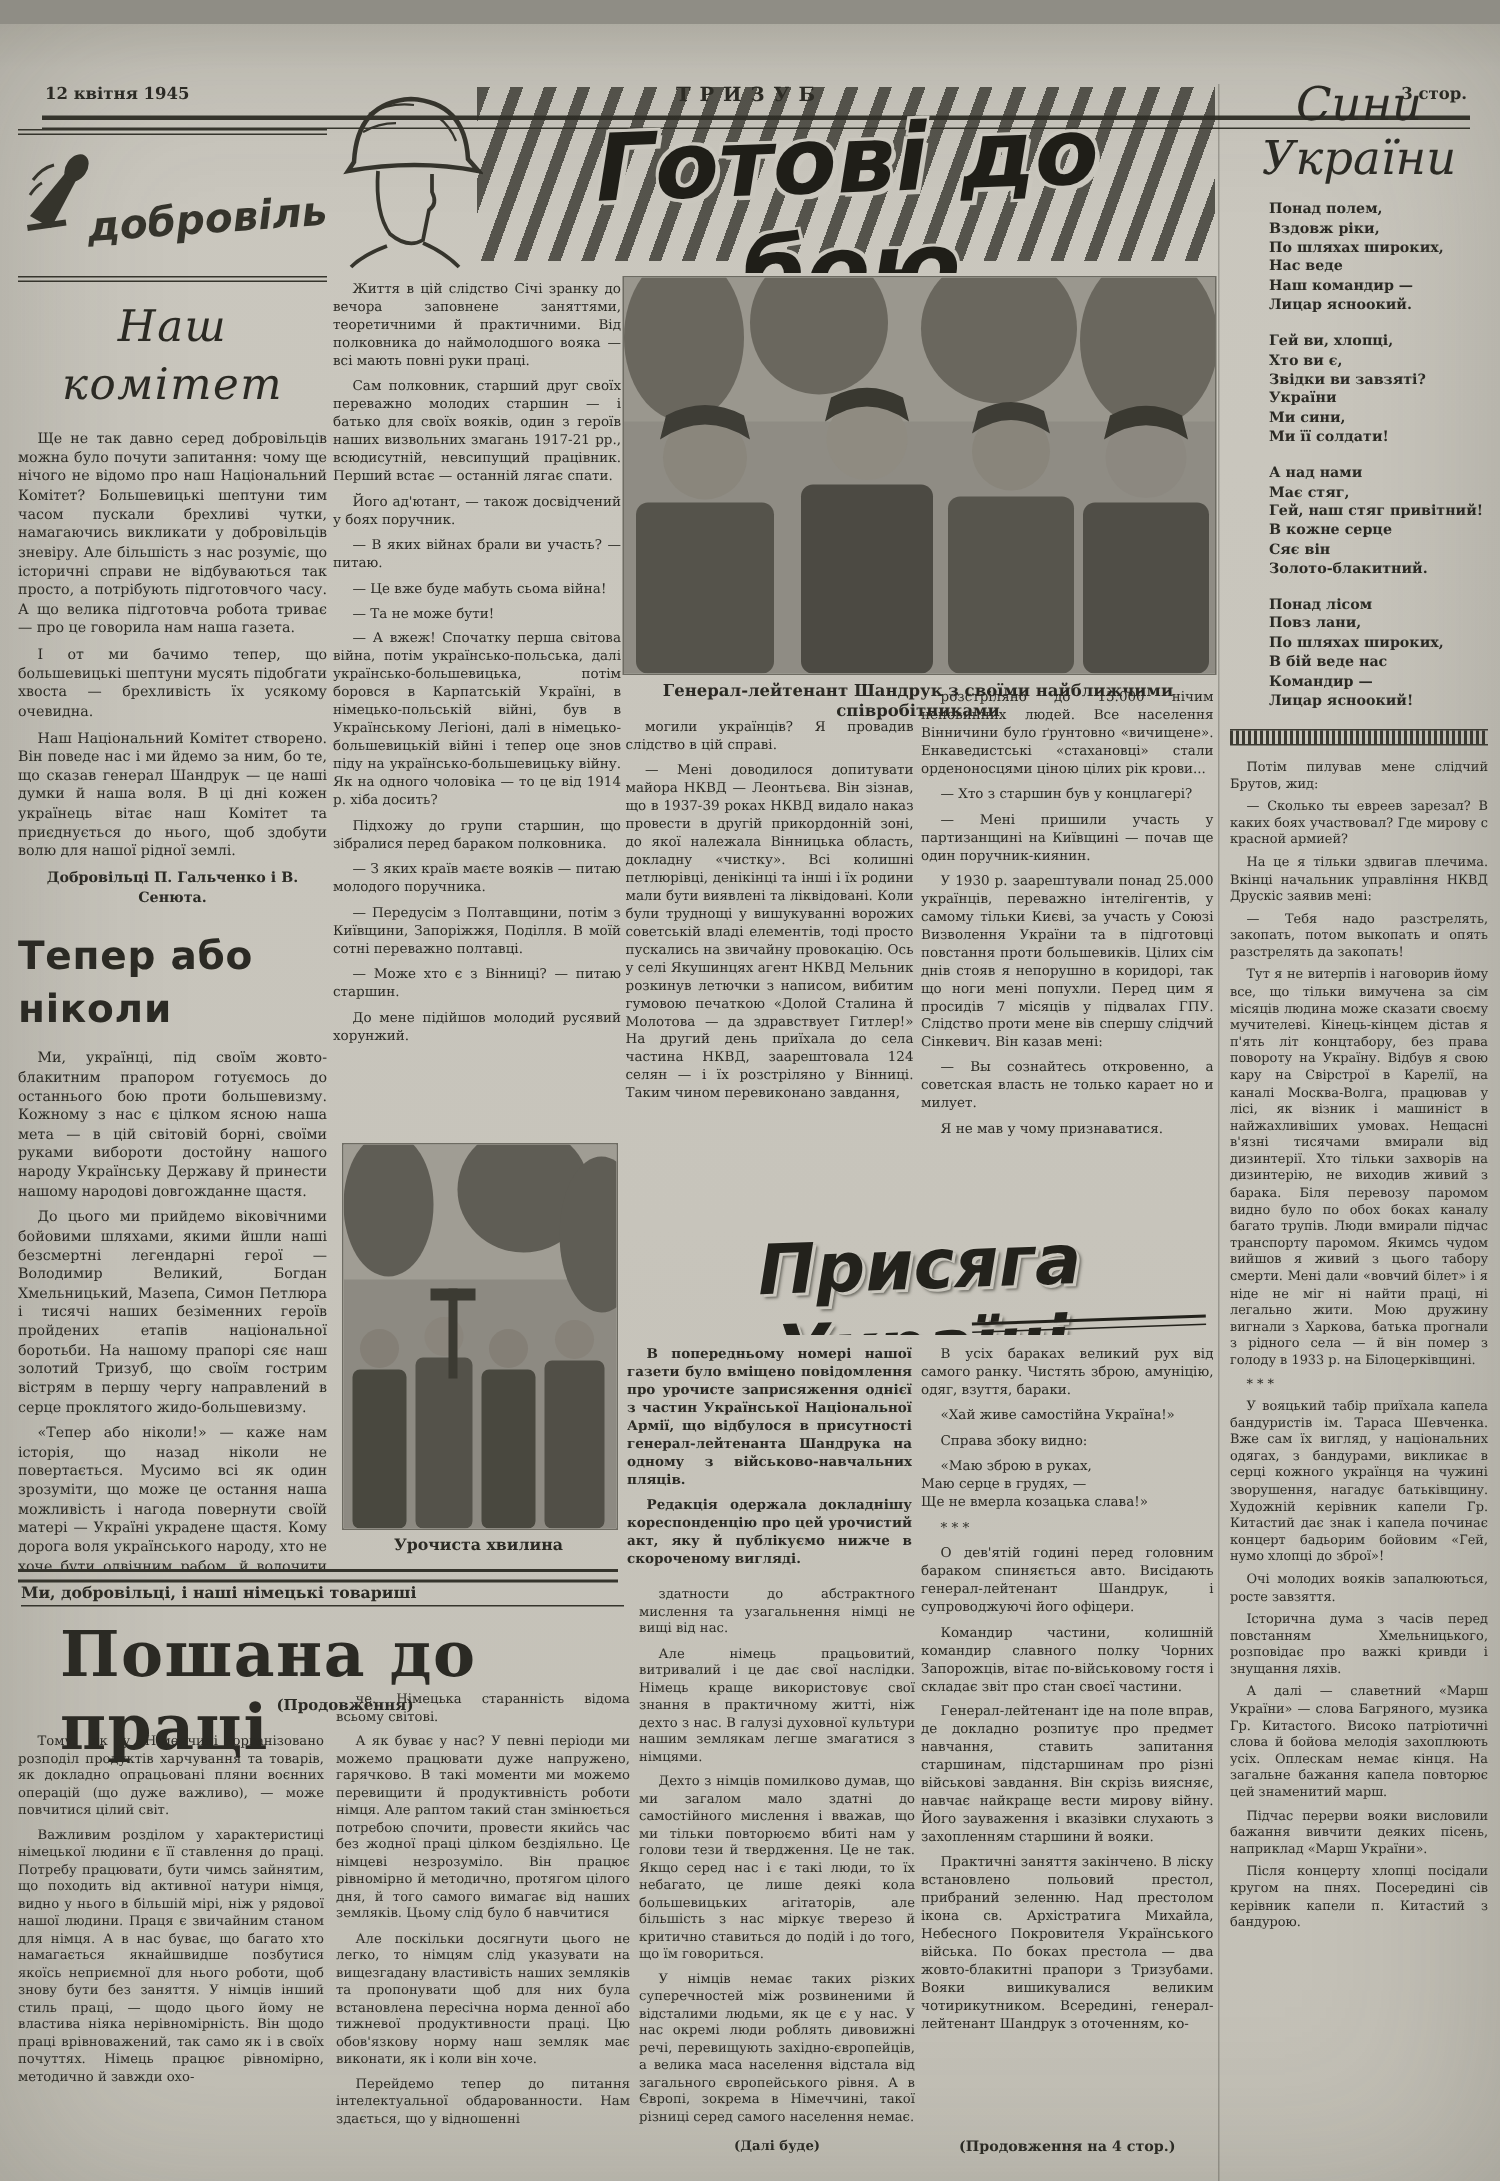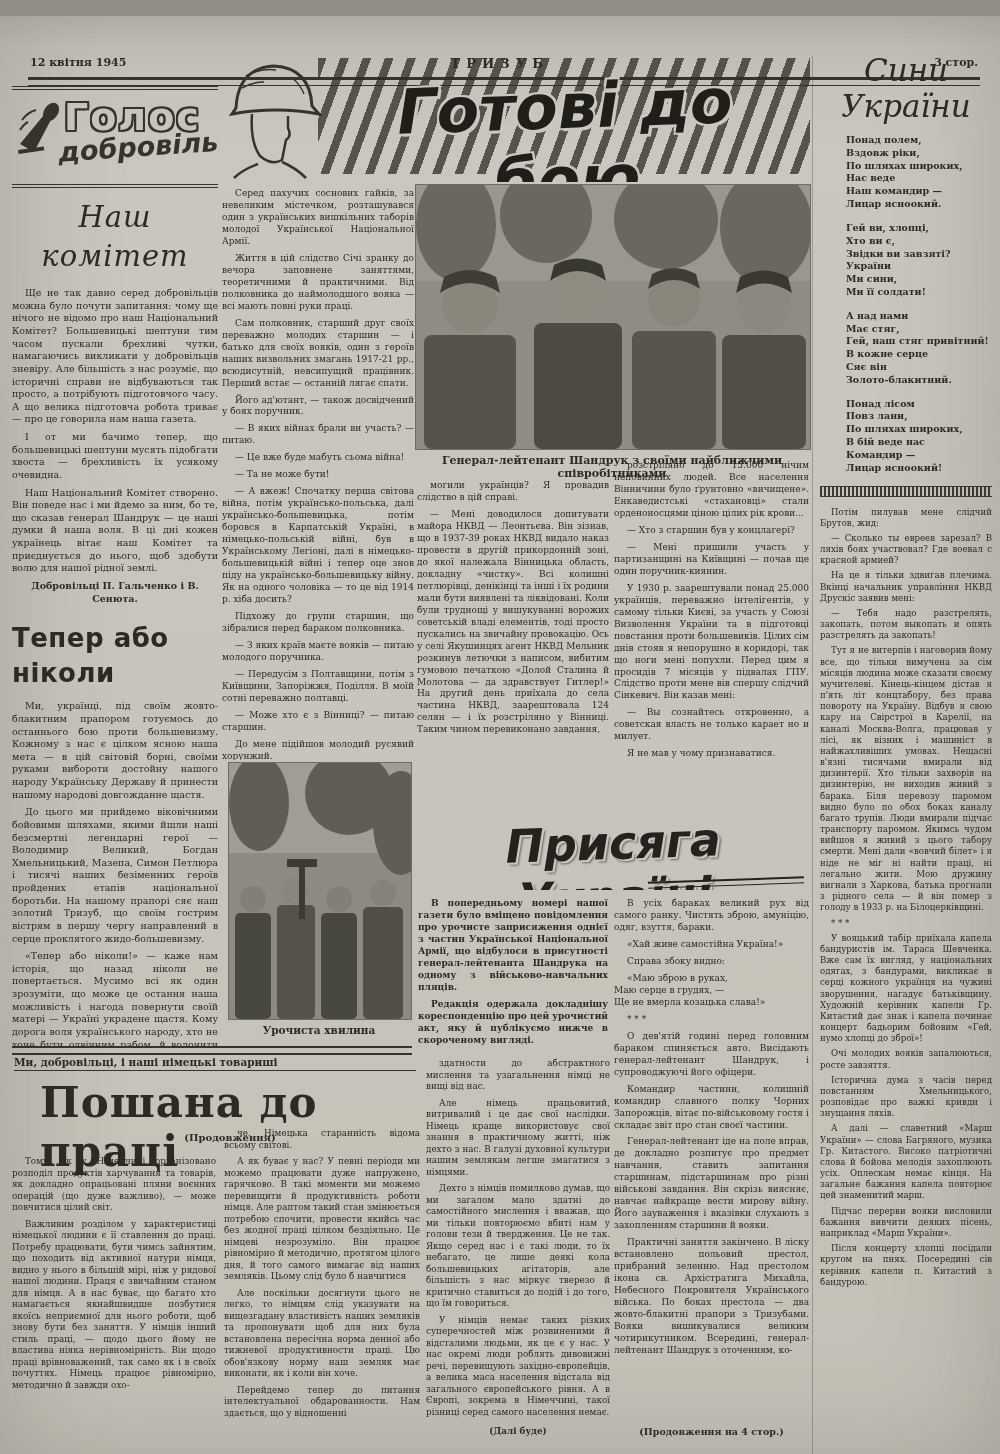--- a/index.html
+++ b/index.html
@@ -81,21 +81,20 @@
   <div class="blk hdr-rule"></div>
 
   <div class="blk left-col art">
     <div class="logo">
       <svg class="megaphone" width="50" height="62" viewBox="0 0 50 62">
         <path d="M6 44 L34 10 L40 14 L20 52 Z" fill="#35342c"></path>
         <ellipse cx="37" cy="12" rx="7" ry="10" fill="#35342c" transform="rotate(35 37 12)"></ellipse>
         <rect x="4" y="50" width="26" height="4" fill="#35342c" transform="rotate(-8 4 50)"></rect>
         <path d="M8 20 q6 -8 14 -10 M6 30 q4 -6 8 -8" stroke="#35342c" stroke-width="2" fill="none"></path>
       </svg>
-      <div class="logo-word1">Голос</div>
       <div class="logo-word2">добровільця</div>
     </div>
     <div class="h-italic">Наш комітет</div>
     <div>
         <p>Ще не так давно серед добровільців можна було почути запитання: чому ще нічого не відомо про наш Національний Комітет? Большевицькі шептуни тим часом пускали брехливі чутки, намагаючись викликати у добровільців зневіру. Але більшість з нас розуміє, що історичні справи не відбуваються так просто, а потрібують підготовчого часу. А що велика підготовча робота триває — про це говорила нам наша газета.</p>
         <p>І от ми бачимо тепер, що большевицькі шептуни мусять підобгати хвоста — брехливість їх усякому очевидна.</p>
         <p>Наш Національний Комітет створено. Він поведе нас і ми йдемо за ним, бо те, що сказав генерал Шандрук — це наші думки й наша воля. В ці дні кожен українець вітає наш Комітет та приєднується до нього, щоб здобути волю для нашої рідної землі.</p>
       </div>
     <div class="sig">Добровільці П. Гальченко і В. Сенюта.</div>
     <div class="h-sans">Тепер або ніколи</div>
@@ -112,21 +111,20 @@
       <path d="M14 52 Q16 12 52 10 Q88 12 90 50 L97 58 Q55 50 10 58 Z" fill="none" stroke="#35342c" stroke-width="3"></path>
       <path d="M30 58 Q28 86 38 100 Q50 110 60 104 L64 84 Q70 80 66 72 L66 60" fill="none" stroke="#35342c" stroke-width="2.5"></path>
       <path d="M24 20 q14 -8 30 -6 M20 32 q10 -6 22 -6 M70 22 q8 6 12 16" stroke="#35342c" stroke-width="1.5" fill="none"></path>
       <path d="M36 108 Q20 114 12 122 M60 106 Q74 112 84 122" stroke="#35342c" stroke-width="2.5" fill="none"></path>
     </svg>
     <div class="gotovi-stripes"></div>
     <div class="gotovi-title">Готові до бою</div>
   </div>
 
   <div class="blk ccol c1 art">
-      <p>Серед пахучих соснових гайків, за невеликим містечком, розташувався один з українських вишкільних таборів молодої Української Національної Армії.</p>
       <p>Життя в цій слідство Січі зранку до вечора заповнене заняттями, теоретичними й практичними. Від полковника до наймолодшого вояка — всі мають повні руки праці.</p>
       <p>Сам полковник, старший друг своїх переважно молодих старшин — і батько для своїх вояків, один з героїв наших визвольних змагань 1917-21 рр., всюдисутній, невсипущий працівник. Перший встає — останній лягає спати.</p>
       <p>Його ад'ютант, — також досвідчений у боях поручник.</p>
       <p>— В яких війнах брали ви участь? — питаю.</p>
       <p>— Це вже буде мабуть сьома війна!</p>
       <p>— Та не може бути!</p>
       <p>— А вжеж! Спочатку перша світова війна, потім українсько-польська, далі українсько-большевицька, потім боровся в Карпатській Україні, в німецько-польській війні, був в Українському Легіоні, далі в німецько-большевицькій війні і тепер оце знов піду на українсько-большевицьку війну. Як на одного чоловіка — то це від 1914 р. хіба досить?</p>
       <p>Підхожу до групи старшин, що зібралися перед бараком полковника.</p>
       <p>— З яких країв маєте вояків — питаю молодого поручника.</p>
       <p>— Передусім з Полтавщини, потім з Київщини, Запоріжжя, Поділля. В моїй сотні переважно полтавці.</p>
@@ -273,21 +271,21 @@
         <div class="stanza">Понад лісом
 Повз лани,
 По шляхах широких,
 В бій веде нас
 Командир —
 Лицар ясноокий!</div>
       </div>
     <div class="orn"></div>
     <div class="story">
         <p>Потім пилував мене слідчий Брутов, жид:</p>
-        <p>— Сколько ты евреев зарезал? В ляхів боях участвовал? Где воевал с красной армией?</p>
+        <p>— Сколько ты евреев зарезал? В каких боях участвовал? Где мирову с красной армией?</p>
         <p>На це я тільки здвигав плечима. Вкінці начальник управління НКВД Друскіс заявив мені:</p>
         <p>— Тебя надо разстрелять, закопать, потом выкопать и опять разстрелять да закопать!</p>
         <p>Тут я не витерпів і наговорив йому все, що тільки вимучена за сім місяців людина може сказати своєму мучителеві. Кінець-кінцем дістав я п'ять літ концтабору, без права повороту на Україну. Відбув я свою кару на Свірстрої в Карелії, на каналі Москва-Волга, працював у лісі, як візник і машиніст в найжахливіших умовах. Нещасні в'язні тисячами вмирали від дизинтерії. Хто тільки захворів на дизинтерію, не виходив живий з барака. Біля перевозу паромом видно було по обох боках каналу багато трупів. Люди вмирали підчас транспорту паромом. Якимсь чудом вийшов я живий з цього табору смерти. Мені дали «вовчий білет» і я ніде не міг ні найти праці, ні легально жити. Мою дружину вигнали з Харкова, батька прогнали з рідного села — й він помер з голоду в 1933 р. на Білоцерківщині.</p>
         <p>* * *</p>
         <p>У вояцький табір приїхала капела бандуристів ім. Тараса Шевченка. Вже сам їх вигляд, у національних одягах, з бандурами, викликає в серці кожного українця на чужині зворушення, нагадує батьківщину. Художній керівник капели Гр. Китастий дає знак і капела починає концерт бадьорим бойовим «Гей, нумо хлопці до зброї»!</p>
         <p>Очі молодих вояків запалюються, росте завзяття.</p>
         <p>Історична дума з часів перед повстанням Хмельницького, розповідає про важкі кривди і знущання ляхів.</p>
         <p>А далі — славетний «Марш України» — слова Багряного, музика Гр. Китастого. Високо патріотичні слова й бойова мелодія захоплюють усіх. Оплескам немає кінця. На загальне бажання капела повторює цей знаменитий марш.</p>
         <p>Підчас перерви вояки висловили бажання вивчити деяких пісень, наприклад «Марш України».</p>
         <p>Після концерту хлопці посідали кругом на пнях. Посередині сів керівник капели п. Китастий з бандурою.</p>

